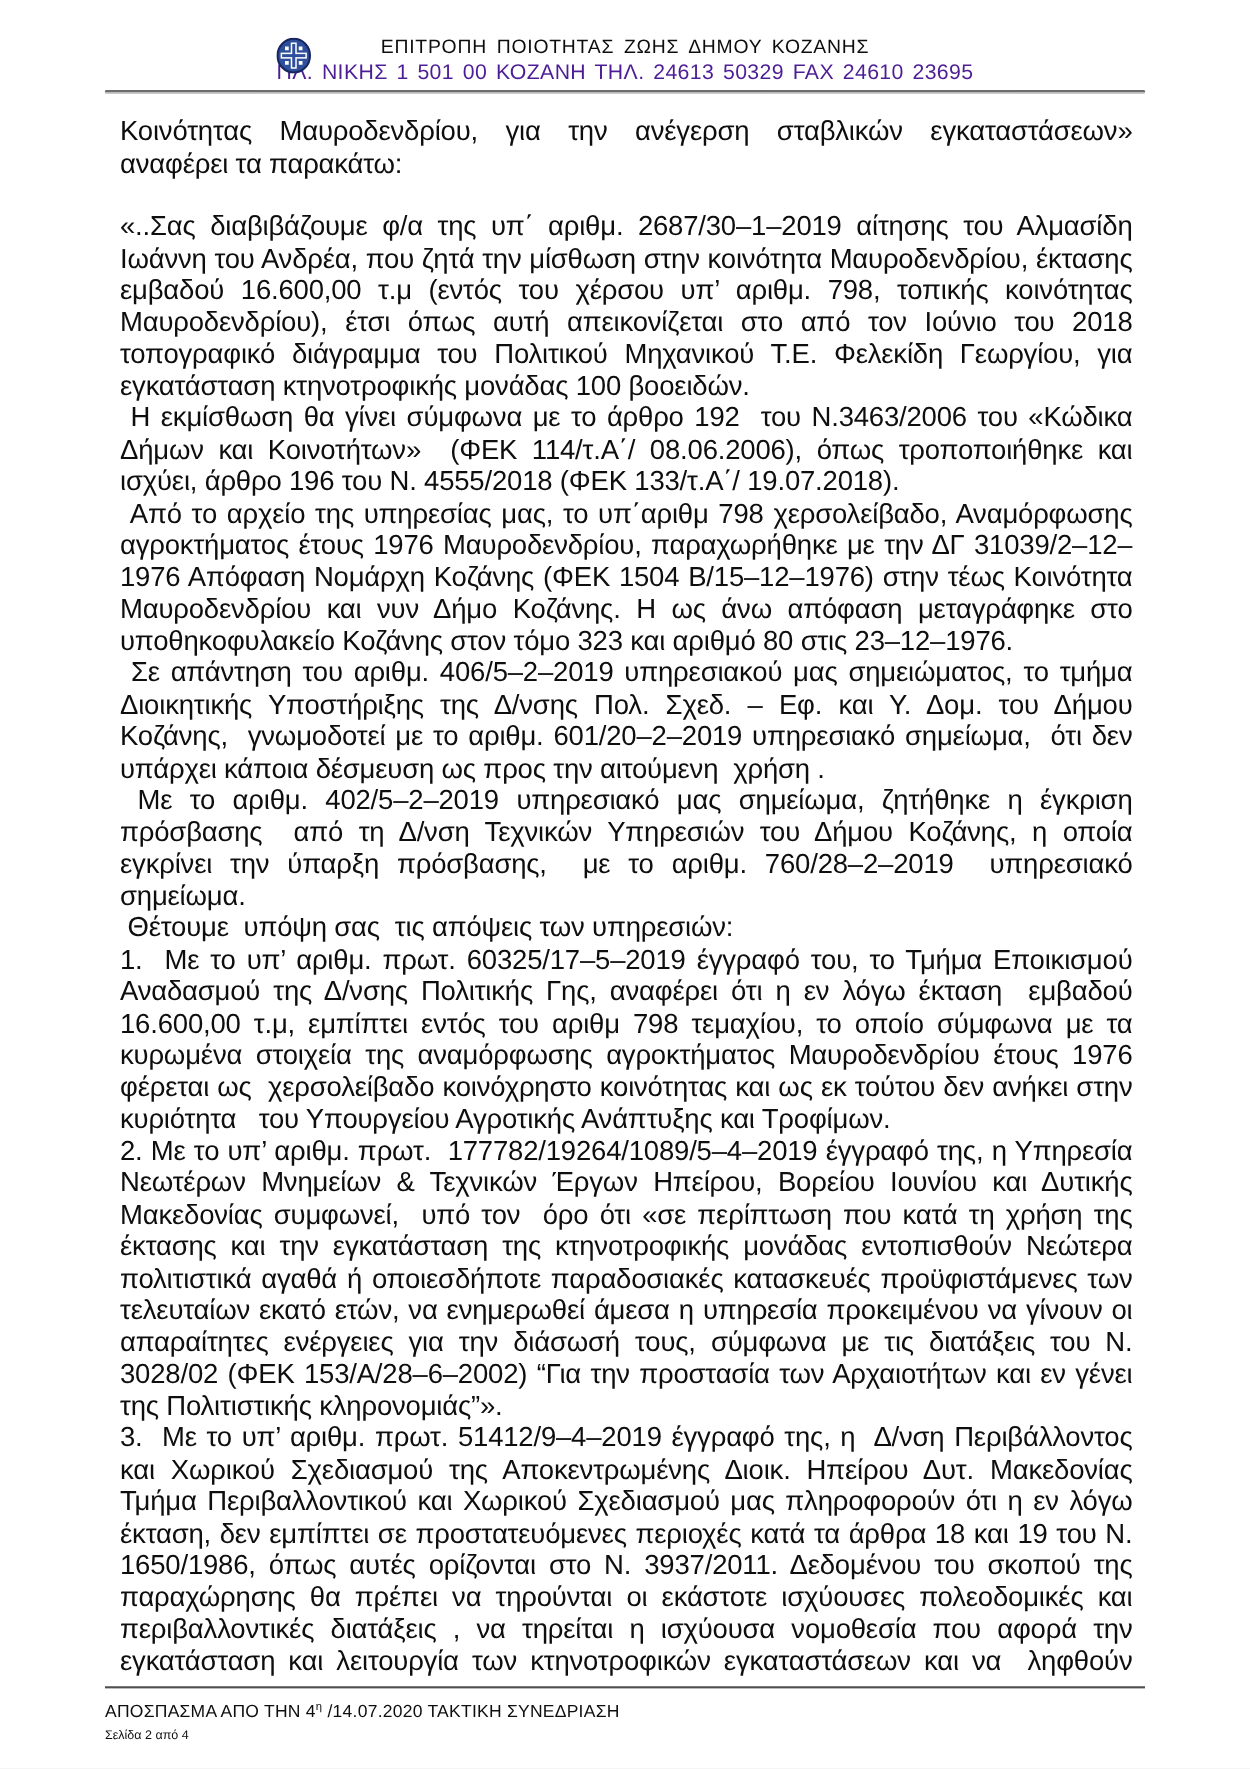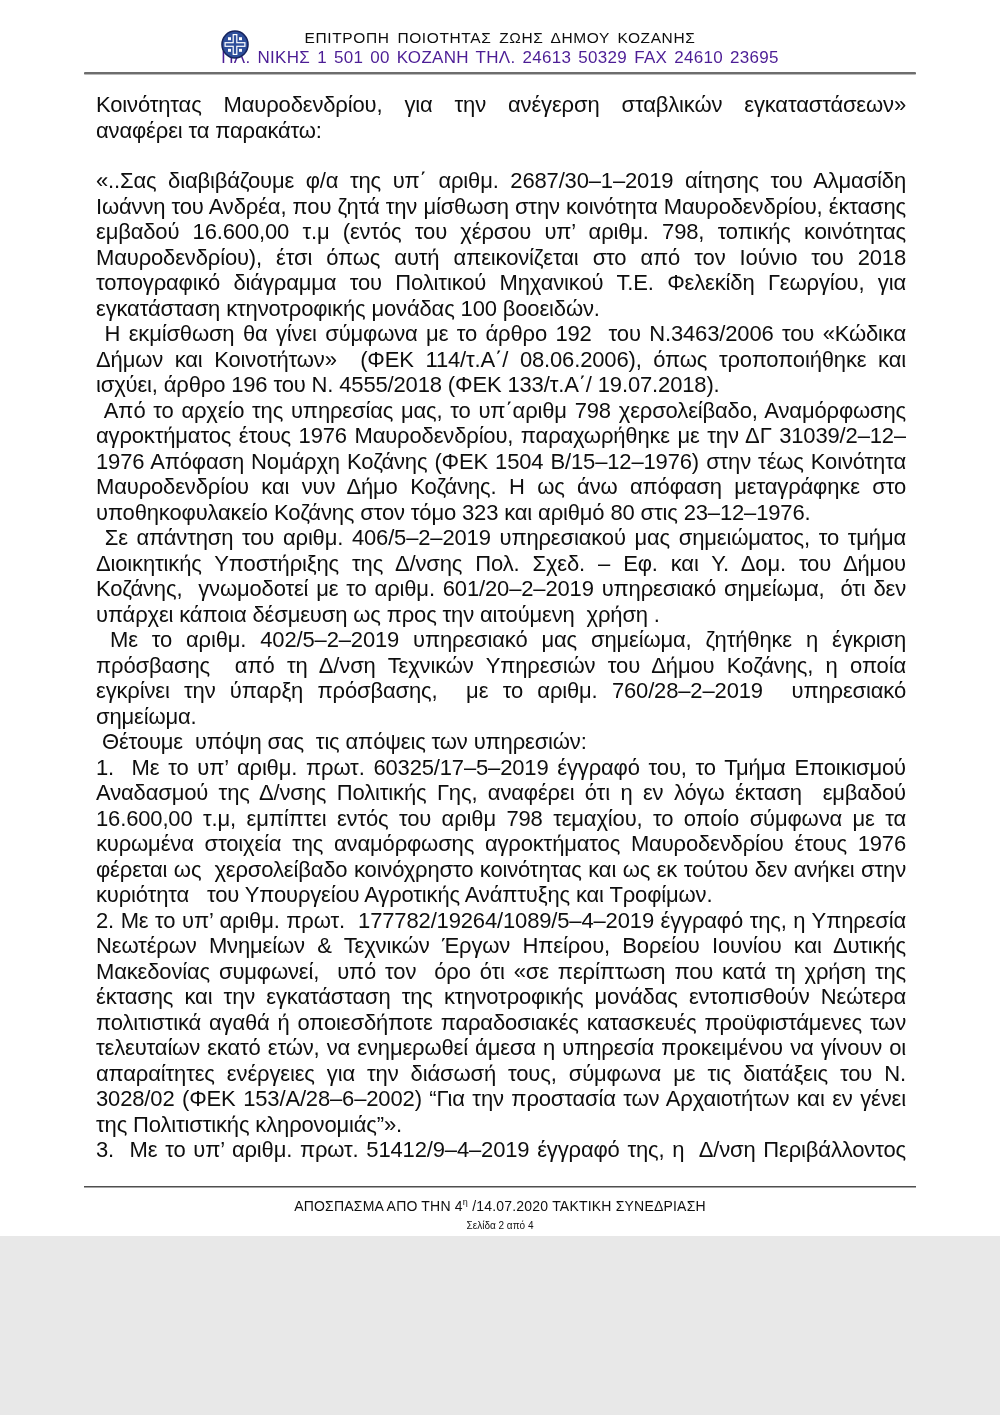--- a/index.html
+++ b/index.html
@@ -1,18 +1,18 @@
 <!DOCTYPE html>
 <html lang="el"><head>
 <meta charset="utf-8">
 <style>
   html,body { margin:0; padding:0; background:#e8e8e8; }
   .page {
     position:relative;
-    width:1000px; height:1236px;
+    width:1000px; height:1415px;
     margin:0 auto;
     background:#ffffff;
     color:#0e0e0e;
     font-family:"Liberation Sans","DejaVu Sans",sans-serif;
     overflow:hidden;
     box-sizing:border-box;
   }
 
   
   .hdr { position:relative; padding-top:28px; text-align:center; }
@@ -37,21 +37,21 @@
     text-align:justify;
     font-size:22px; line-height:25.5px;
     letter-spacing:-0.15px;
     overflow:hidden;
   }
   .para { margin:0; white-space:pre-wrap; text-align:justify; }
   .gap-lg { margin-top:25px; }
   .gap-sm { }
 
   
-  .ftr { position:absolute; left:84px; right:84px; bottom:0; text-align:center; }
+  .ftr { position:absolute; left:84px; right:84px; bottom:16px; text-align:left; }
   .ftr-rule {
     height:2px; margin-bottom:4px;
     background:linear-gradient(#4f4f4f 0 60%, #a5a5a5 60% 100%);
   }
   .ftr-session { font-size:14px; line-height:20px; font-stretch:condensed; letter-spacing:0.2px; }
   .ftr-session sup { font-size:9px; }
   .ftr-page { font-size:10px; line-height:20px; font-stretch:condensed; }
 </style>
 </head>
 <body>

